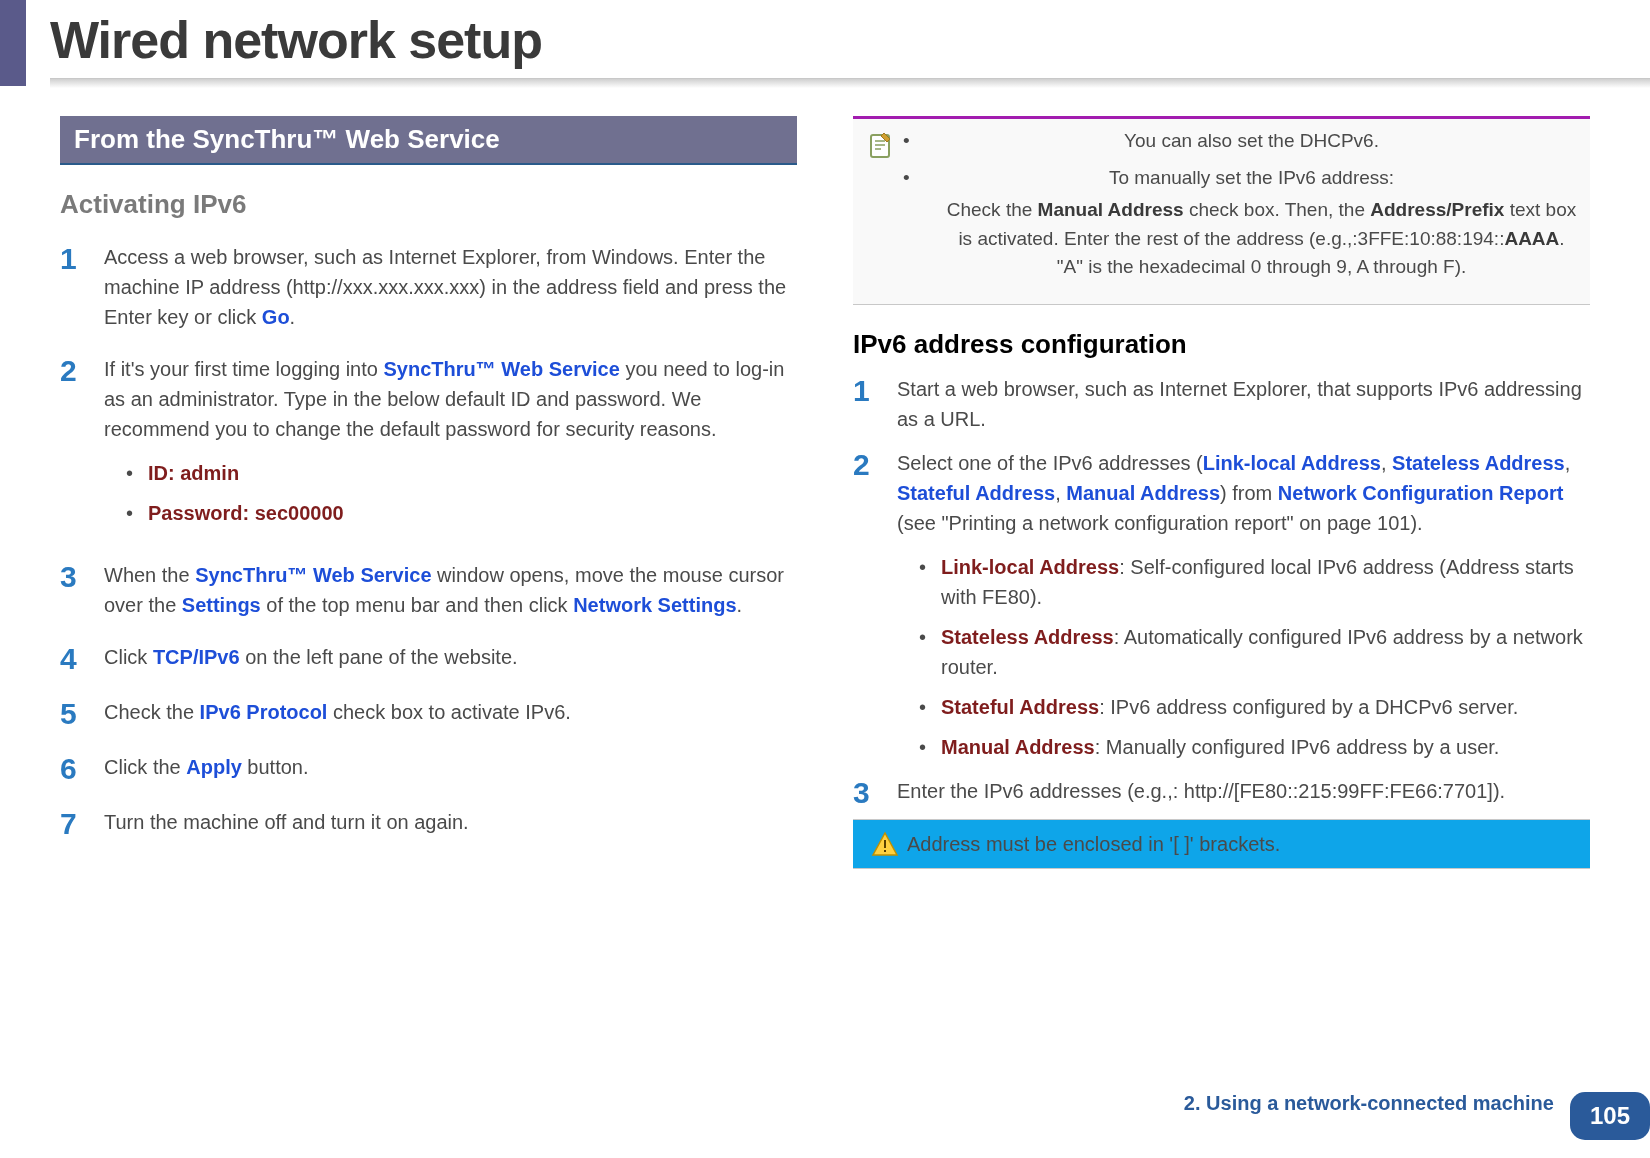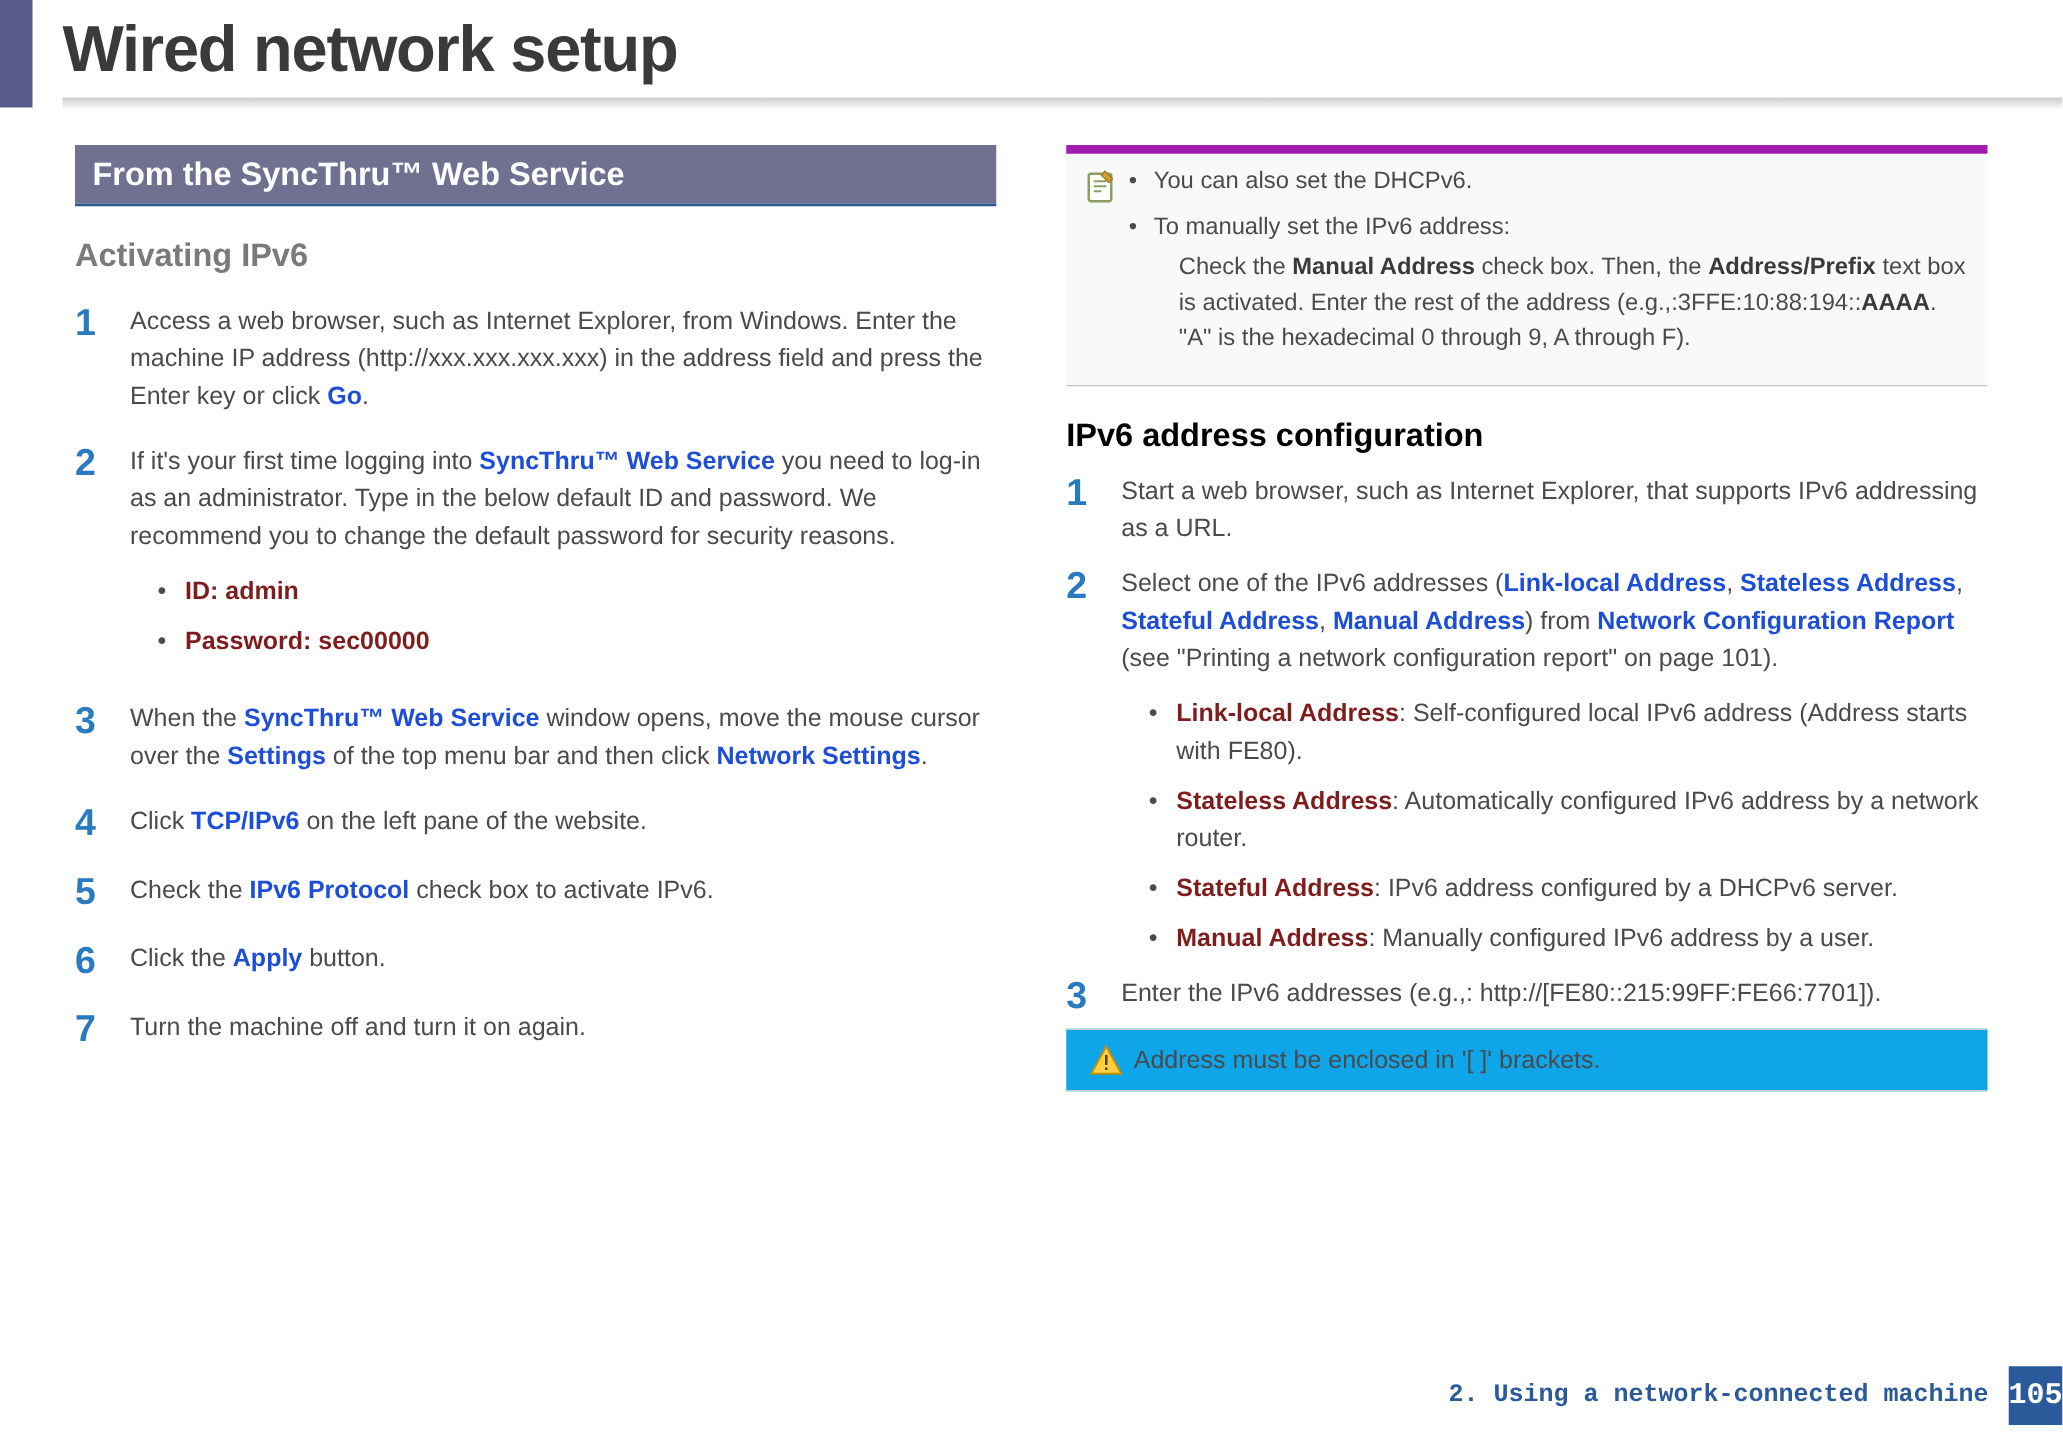--- a/index.html
+++ b/index.html
@@ -96,25 +96,26 @@
   }
   .sublist li::before {
     content: "•";
     position: absolute;
     left: 0;
     color: #4a4a4a;
   }
   .sublist b { font-weight:700; color:#7f1d1d;margin-top:24px; }
   .note-box {
     display: flex;
-    border-top: 7px solid #a21caf;
+    border-top: 3px solid #a21caf;
     border-bottom: 1px solid #c8c8c8;
     background: #f9f9f9;
     padding: 8px 10px 14px 6px;
     margin-bottom: 6px;
+    text-align: center;
   }
   .note-icon-wrap {
     width: 44px; flex-shrink:0;
     display:flex; align-items:flex-start; justify-content:center;
     padding-top: 4px;
   }
   .note-body { flex:1; font-size:19px; line-height:1.5; }
   .note-body b { font-weight:700; color:#3a3a3a; }
   .note-list { margin:0; padding:0; }
   .note-list li {
@@ -128,30 +129,31 @@
     border-bottom:1px solid #c8c8c8;
     background:#0ea5e9;
     padding:10px 10px;
     margin-top:6px;
   }
   .warn-icon-wrap { width:44px; flex-shrink:0; display:flex; align-items:center; justify-content:center; }
   .warn-body { flex:1; font-size:20px; line-height:1.4; }
   .footer {
     position:absolute;
     bottom:18px; right:0;
-    display:flex; align-items:center;font-family:Liberation Mono, monospace;
+    display:flex; 
   }
   .footer-text {
     font-size:20px; font-weight:700; color:#2a5a9a;
     padding-right:16px;
   }
   .page-num {
     background:#2a5a9a; color:#fff;
     font-size:24px; font-weight:700;
-    padding:10px 0;
+    padding:10px 20px;
+    border-radius:15px;
   }
   svg { display:block; }
 </style>
 </head>
 <body>
 
 <div class="header">
   <div class="accent-bar"></div>
   <h1 class="page-title">Wired network setup</h1>
   <div class="rule-shadow"></div>

